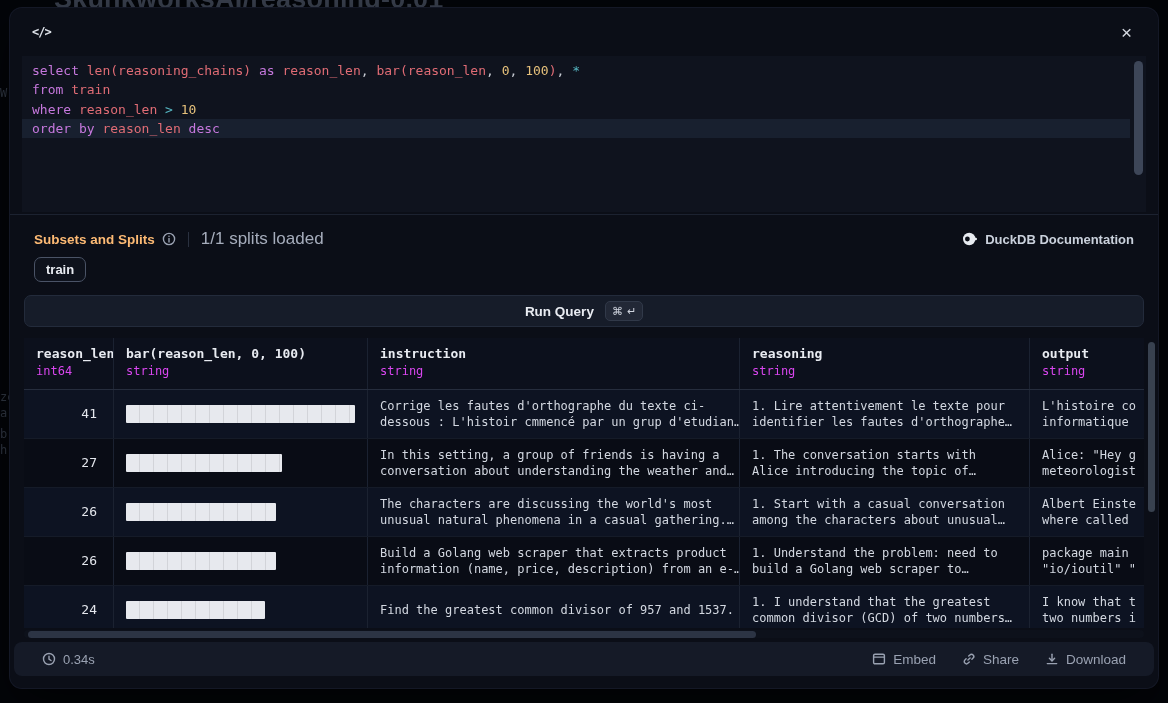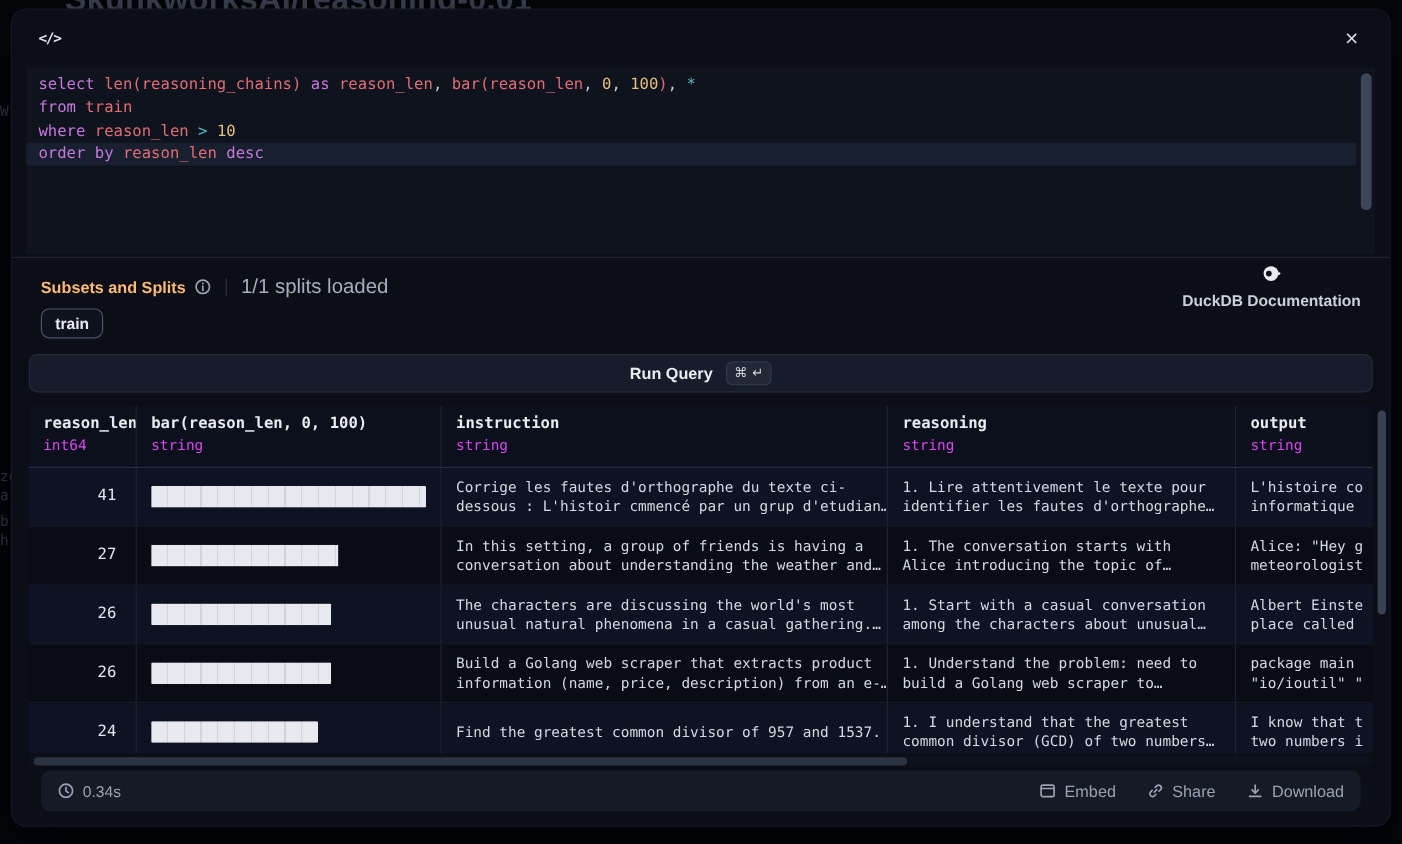--- a/index.html
+++ b/index.html
@@ -34,21 +34,21 @@
   .editor-scrollbar { position:absolute; top:5px; right:3px; width:9px; height:114px; background:#3d4658; border-radius:5px; cursor:pointer; }
 
   .divider { height:1px; background:#1c2230; margin-top:2px; }
 
   
   .section-row { display:flex; align-items:center; margin:14px 24px 0; height:20px; }
   .section-title { font-size:13.5px; font-weight:700; color:#fdba74; }
   .info-icon { margin-left:7px; display:flex; cursor:pointer; }
   .vsep { width:1px; height:15px; background:#2a3140; margin:0 12px; }
   .splits-loaded { font-size:17px; color:#a6adbc; }
-  .duckdb-link { margin-left:auto; display:flex; gap:7px; align-items:center; color:#cad1dc; font-size:13px; font-weight:600; cursor:pointer;flex-direction:column; }
+  .duckdb-link { margin-left:auto; display:flex; gap:7px; align-items:center; color:#cad1dc; font-size:13px; font-weight:600; cursor:pointer; }
   .pill-row { margin:8px 24px 0; }
   .pill { display:inline-block; padding:4px 11px; border:1px solid #4a5366; border-radius:7px;
     font-size:13px; font-weight:700; color:#e9ecf2; background:#0e121c; cursor:pointer; }
 
   
   .run-query { margin:13px 14px 0; height:32px; background:#161c29; border:1px solid #232b3b; border-radius:7px;
     display:flex; align-items:center; justify-content:center; gap:11px; cursor:pointer; box-sizing:border-box; }
   .run-label { font-size:13.5px; font-weight:700; color:#e9ecf2; }
   .kbd { display:flex; gap:4px; padding:2px 6px; background:#222836; border:1px solid #313949; border-radius:5px;
     font-size:11px; color:#ced3dd; line-height:14px; }
@@ -70,22 +70,22 @@
   .td:last-child { border-right:none; }
   .td.num { justify-content:flex-end; padding-right:16px; font-size:13px; color:#e4e7ed; }
   .bar { height:18px; background-color:#e7e9ee; border-radius:1px;
     background-image:repeating-linear-gradient(90deg, rgba(0,0,0,0) 0 13px, rgba(0,0,0,.09) 13px 14px); }
   .table-vscroll { position:absolute; right:3px; top:334px; width:7px; height:170px; background:#38414f; border-radius:4px; cursor:pointer; }
 
   .hscroll { margin:2px 14px 0; height:8px; position:relative; background:#0d111b; border-radius:4px; }
   .hscroll-thumb { position:absolute; left:4px; top:1px; width:728px; height:7px; background:#2c3444; border-radius:4px; cursor:pointer; }
 
   
-  .footer { margin:4px 24px 0; height:34px; background:#151a27; border-radius:8px;
-    display:flex; align-items:center; padding:0 14px; box-sizing:border-box; }
+  .footer { margin:4px 4px 0; height:34px; background:#151a27; border-radius:8px;
+    display:flex; align-items:center; padding:0 28px; box-sizing:border-box; }
   .time { display:flex; align-items:center; gap:7px; color:#9aa2b2; font-size:13px; }
   .footer-actions { margin-left:auto; display:flex; gap:26px; }
   .action { display:flex; align-items:center; gap:7px; color:#9aa2b2; font-size:13.5px; cursor:pointer; }
   .icon-stroke { stroke:#9aa2b2; stroke-width:1.4; fill:none; stroke-linecap:round; stroke-linejoin:round; }
 </style>
 </head>
 <body>
 
 <div class="bg-title">SkunkworksAI/reasoning-0.01</div>
 <div id="edge-fragments">
@@ -193,21 +193,21 @@
 meteorologist</div>
         </div>
         <div class="tr odd">
           <div class="td num">26</div>
           <div class="td"><div class="bar" style="width: 150px;"></div></div>
           <div class="td">The characters are discussing the world's most
 unusual natural phenomena in a casual gathering.…</div>
           <div class="td">1. Start with a casual conversation
 among the characters about unusual…</div>
           <div class="td">Albert Einste
-place called </div>
+where called </div>
         </div>
         <div class="tr even">
           <div class="td num">26</div>
           <div class="td"><div class="bar" style="width: 150px;"></div></div>
           <div class="td">Build a Golang web scraper that extracts product
 information (name, price, description) from an e-…</div>
           <div class="td">1. Understand the problem: need to
 build a Golang web scraper to…</div>
           <div class="td">package main
 "io/ioutil" "</div>

